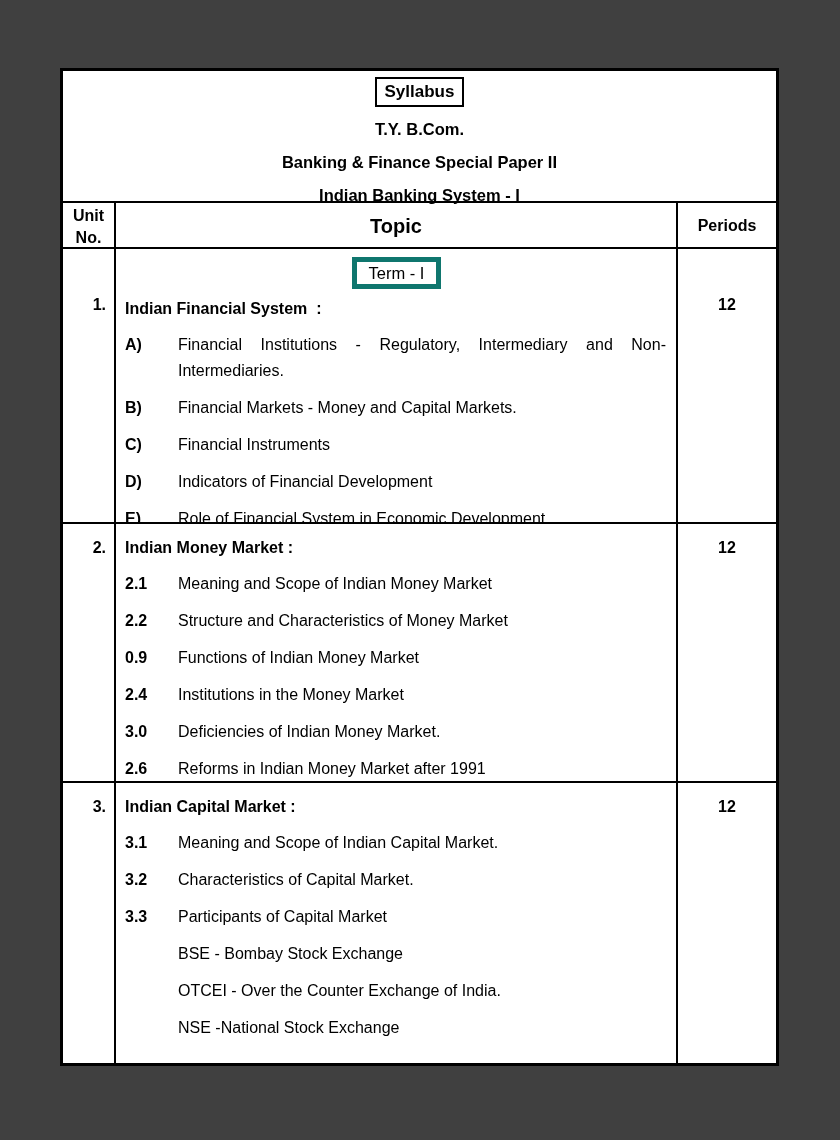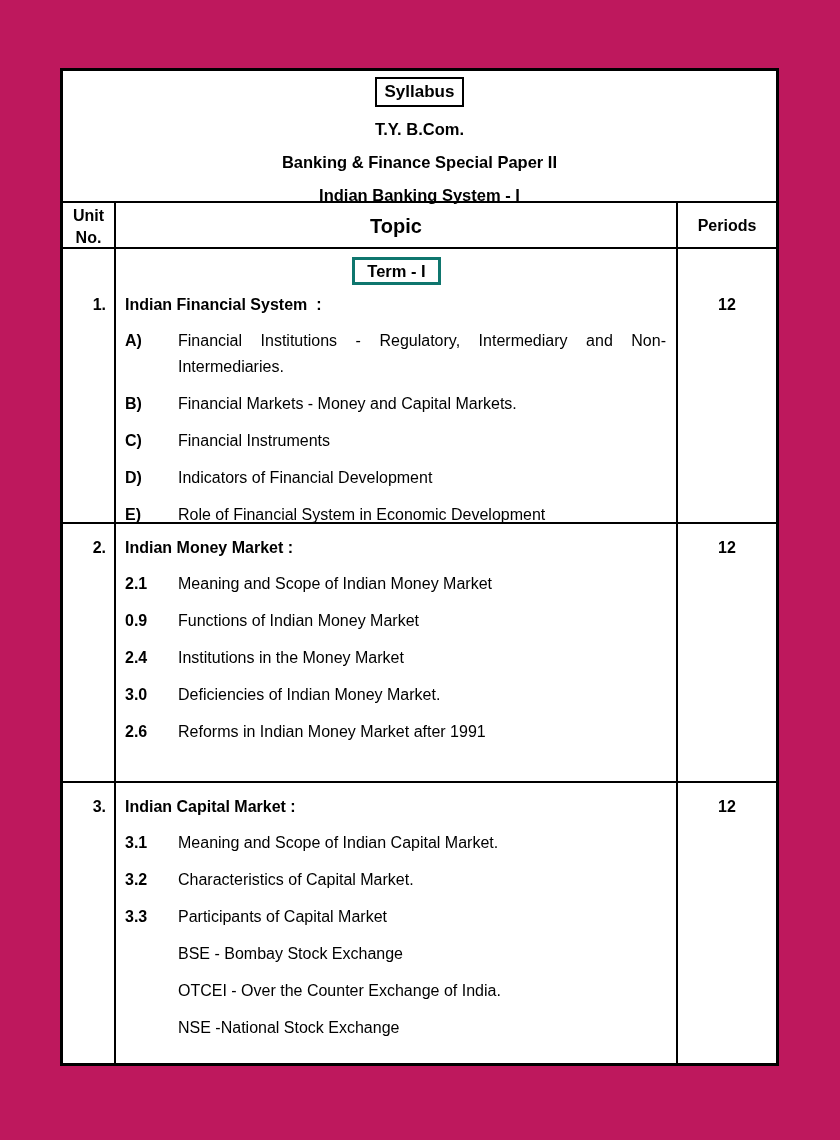--- a/index.html
+++ b/index.html
@@ -7,21 +7,21 @@
   body {
     width: 840px; height: 1140px;
     font-family: "Liberation Sans", sans-serif;
     color: #000000;
     position: relative;
     overflow: hidden;
   }
   .page {
     position: relative;
     width: 840px; height: 1140px;
-    background: #be185d;
+    background: #404040;
   }
   .doc-table {
     position: absolute;
     left: 60px; top: 68px;
     width: 719px; height: 998px;
     border: 3px solid #000;
     display: flex;
     flex-direction: column;
     background: #fff;
   }
@@ -101,23 +101,23 @@
     font-size: 16px;
     line-height: 24px;
   }
   .row-1 .cell-unit, .row-1 .cell-periods { padding-top: 44px; }
   .row-2 .cell-unit, .row-2 .cell-periods,
   .row-3 .cell-unit, .row-3 .cell-periods { padding-top: 12px; }
   .cell-topic { padding: 0 8px 0 9px; overflow: hidden; }
   .term-wrap { text-align: center; margin-top: 8px; }
   .term-box {
     display: inline-block;
-    border: 3px solid #0f766e;
+    border: 5px solid #0f766e;
     padding: 0 12px;
-    font-weight: bold;
+    font-weight: normal;
     font-size: 16.5px;
     line-height: 22px;
   }
   .topic-title {
     font-weight: bold;
     font-size: 16px;
     line-height: 24px;
     margin-top: 12px;
     white-space: pre-wrap;
   }
@@ -187,20 +187,24 @@
 
     <div class="body-row row-2">
       <div class="cell-unit">2.</div>
       <div class="cell-topic">
         <div class="topic-title">Indian Money Market :</div>
         <div class="item">
           <span class="item-label">2.1</span>
           <span class="item-text">Meaning and Scope of Indian Money Market</span>
         </div>
         <div class="item">
+          <span class="item-label">2.2</span>
+          <span class="item-text">Structure and Characteristics of Money Market</span>
+        </div>
+        <div class="item">
           <span class="item-label">0.9</span>
           <span class="item-text">Functions of Indian Money Market</span>
         </div>
         <div class="item">
           <span class="item-label">2.4</span>
           <span class="item-text">Institutions in the Money Market</span>
         </div>
         <div class="item">
           <span class="item-label">3.0</span>
           <span class="item-text">Deficiencies of Indian Money Market.</span>

